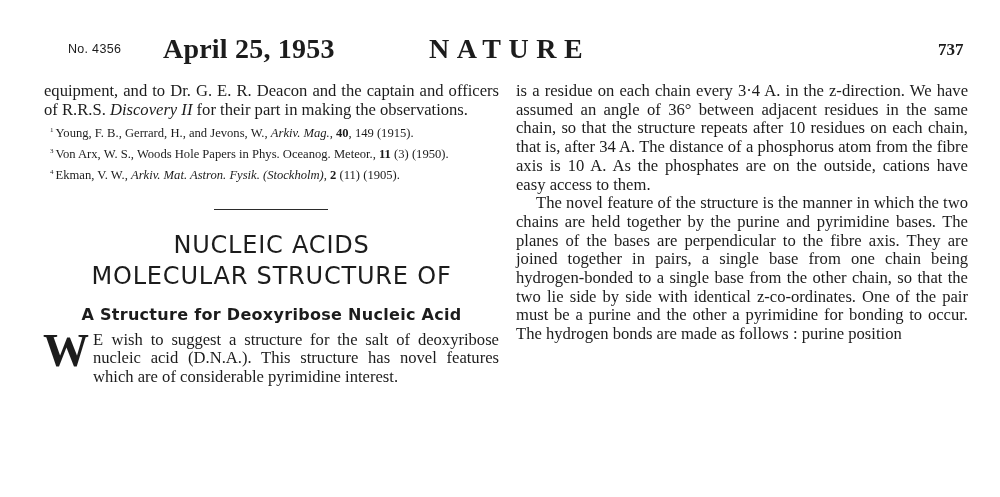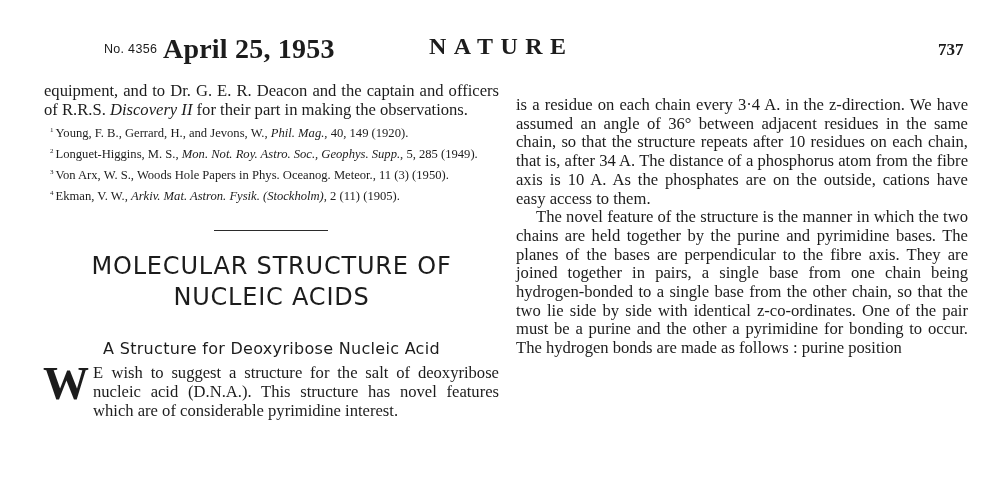--- a/index.html
+++ b/index.html
@@ -1,72 +1,71 @@
 <!DOCTYPE html>
 <html><head>
 <meta charset="utf-8">
 <style>
   html, body { margin: 0; padding: 0; background: #ffffff; }
   body { width: 1000px; height: 497px; position: relative; overflow: hidden; color: #1c1c1c; font-family: "DejaVu Serif", "Liberation Serif", serif; }
 
   .header { position: absolute; top: 32px; left: 0; width: 1000px; height: 30px; }
-  .issue-no { position: absolute; left: 68px; top: 10px; font-family: "Liberation Sans", sans-serif; font-size: 12.5px; letter-spacing: 0.3px; margin-left: 36px; }
+  .issue-no { position: absolute; left: 68px; top: 10px; font-family: "Liberation Sans", sans-serif; font-size: 12.5px; letter-spacing: 0.3px; }
   .issue-date { position: absolute; left: 163px; top: 1px; font-family: "Liberation Serif", serif; font-size: 28px; font-weight: bold; letter-spacing: 0.2px; }
-  .journal-name { position: absolute; left: 429px; top: 1px; font-family: "Liberation Serif", serif; font-size: 24px; font-weight: bold; letter-spacing: 7.5px; }
+  .journal-name { position: absolute; left: 429px; top: 1px; font-family: "Liberation Serif", serif; font-size: 28px; font-weight: bold; letter-spacing: 7.5px; }
   .page-no { position: absolute; left: 938px; top: 8px; font-family: "Liberation Serif", serif; font-size: 17px; font-weight: bold; }
 
   .col { position: absolute; top: 82px; width: 455px; font-family: "Liberation Serif", serif; font-size: 16.6px; line-height: 18.7px; }
   .col-left { left: 44px; }
-  .col-right { left: 516px; top: 96px; width: 452px; }
+  .col-right { left: 516px; top: 82px; width: 452px; }
 
   .para { margin: 0; text-align: justify; text-align-last: left; }
   .para.indent { text-indent: 20px; }
   .para i { font-style: italic; }
 
   .refs { margin-top: 5px; font-size: 12.6px; line-height: 13.8px; }
   .ref { position: relative; padding-left: 40px; text-indent: -34px; margin: 0 0 4px 0; font-family: "Liberation Serif", serif; }
   .ref sup { font-size: 7px; vertical-align: 5px; margin-right: 2px; }
   .ref i { font-style: italic; }
-  .ref b { font-weight: normal; text-align: right; }
+  .ref b { font-weight: bold; text-align: right; }
 
   .divider { width: 114px; height: 0; border-top: 1.2px solid #2b2b2b; margin: 26px auto 0 auto; position: relative; left: -1px; }
 
   .article-title { text-align: center; font-family: "DejaVu Sans", "Liberation Sans", sans-serif; font-size: 24px; line-height: 31px; letter-spacing: 0.8px; margin-top: 20px; font-weight: normal; }
-  .article-subtitle { text-align: center; font-family: "DejaVu Sans", "Liberation Sans", sans-serif; font-size: 16px; font-weight: normal; margin-top: 27px; letter-spacing: 0.3px; }
+  .article-subtitle { text-align: center; font-family: "DejaVu Sans", "Liberation Sans", sans-serif; font-size: 16px; font-weight: bold; margin-top: 14px; letter-spacing: 0.3px; }
 
   .intro { margin-top: 6px; position: relative; }
   .dropcap { float: left; font-family: "Liberation Serif", serif; font-size: 46px; line-height: 36px; font-weight: bold; margin: 2px 4px 0 -1px; }
   .intro .para { text-align: justify; }
   .intro .lead-caps { font-variant: small-caps; letter-spacing: 0.5px; }
 </style>
 </head>
 <body>
 
 <div class="header">
   <span class="issue-no">No. 4356</span>
   <span class="issue-date">April 25, 1953</span>
   <span class="journal-name">NATURE</span>
   <span class="page-no">737</span>
 </div>
 
 <div class="col col-left">
   <p class="para"><span>equipment, and to Dr. G. E. R. Deacon and the captain and officers of R.R.S. </span><i>Discovery II</i><span> for their part in making the observations.</span></p>
 
   <div class="refs">
-    <p class="ref"><sup>1</sup><span>Young, F. B., Gerrard, H., and Jevons, W., </span><i>Phil. Mag.</i>, <b>40</b><span>, 149 (1920).</span></p>
-    <p class="ref"><sup>2</sup><span>Longuet-Higgins, M. S., </span><i>Mon. Not. Roy. Astro. Soc., Geophys. Supp.</i>, <b>5</b><span>, 285 (1949).</span></p>
+    <p class="ref"><sup>1</sup><span>Young, F. B., Gerrard, H., and Jevons, W., </span><i>Arkiv. Mag.</i>, <b>40</b><span>, 149 (1915).</span></p>
     <p class="ref"><sup>3</sup><span>Von Arx, W. S., Woods Hole Papers in Phys. Oceanog. Meteor., </span><b>11</b><span> (3) (1950).</span></p>
     <p class="ref"><sup>4</sup><span>Ekman, V. W., </span><i>Arkiv. Mat. Astron. Fysik. (Stockholm)</i>, <b>2</b><span> (11) (1905).</span></p>
   </div>
 
   <div class="divider"></div>
 
   <div class="article-title">
+    <div>NUCLEIC ACIDS</div>
     <div>MOLECULAR STRUCTURE OF</div>
-    <div>NUCLEIC ACIDS</div>
   </div>
   <div class="article-subtitle">A Structure for Deoxyribose Nucleic Acid</div>
 
   <div class="intro">
     <span class="dropcap">W</span>
     <p class="para"><span class="lead-caps">E</span><span> wish to suggest a structure for the salt of deoxyribose nucleic acid (D.N.A.).  This structure has novel features which are of considerable pyrimidine interest.</span></p>
   </div>
 </div>
 
 <div class="col col-right">

